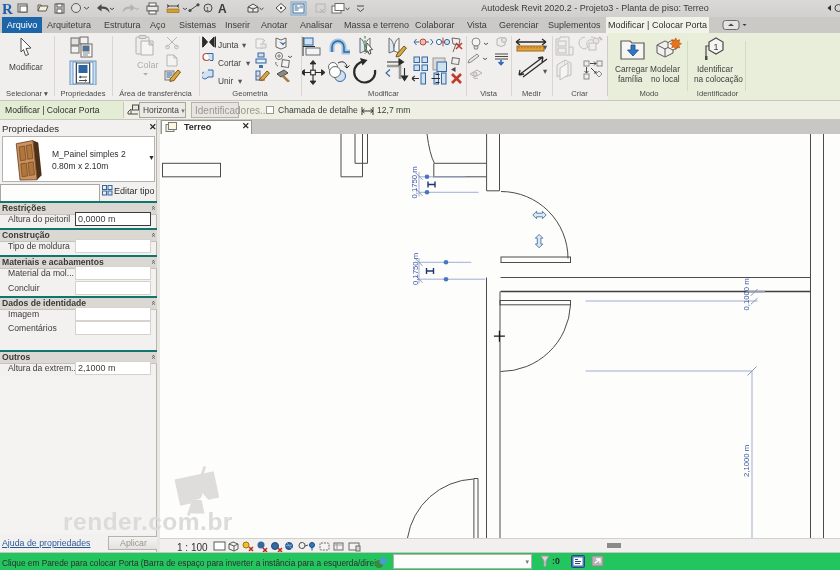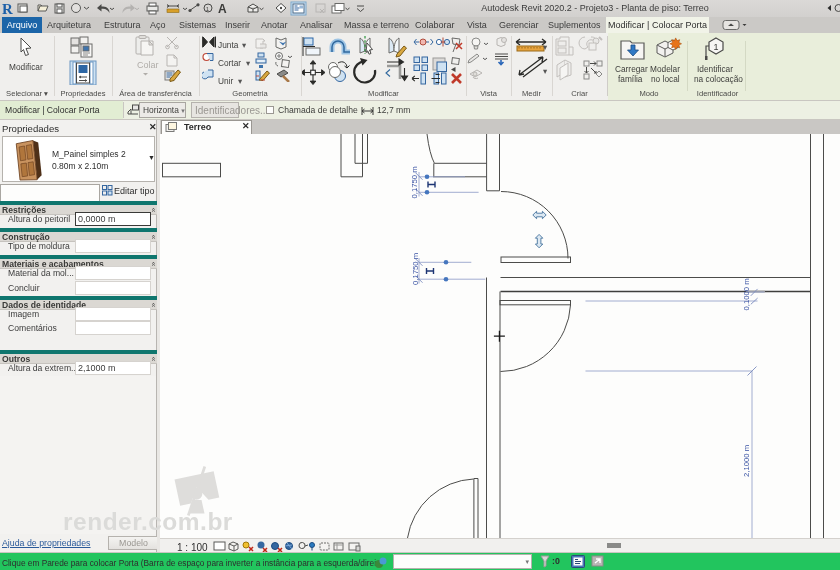--- a/index.html
+++ b/index.html
@@ -20,21 +20,21 @@
 .ricon { position:absolute; }
 .rtxt { position:absolute; font-size:8.3px; color:#3e3e3c; }
 
 #optbar { left:0; top:101px; width:840px; height:19px; background:#edf0e3; border-bottom:1px solid #c9c6c1; }
 #optgreen { left:0; top:0; width:123px; height:18px; background:#e2edd3; }
 
 #leftpanel { left:0; top:120px; width:157px; height:432px; background:#f2f1ef; border-right:1px solid #b8b5b1; }
 .prow { position:absolute; left:0; width:165px; height:14px; }
 .prow .lab { position:absolute; left:8px; top:1.5px; font-size:8.6px; color:#3c3c3c; white-space:nowrap; }
 .prow .val { position:absolute; left:75px; top:0px; width:76px; height:14px; background:#fff; border:1px solid #d6d3cf; font-size:9px; color:#3c3c3c; padding:1px 2px; }
-.psec { position:absolute; left:0; width:157px; height:14px; background:#dbd8d3; border-top:4px solid #0f766e; border-bottom:1px solid #c6c3be; font-size:8.6px; font-weight:bold; color:#3a3a38; padding-left:2px; line-height:10px; }
+.psec { position:absolute; left:0; width:157px; height:14px; background:#dbd8d3; border-top:2px solid #0f766e; border-bottom:1px solid #c6c3be; font-size:8.6px; font-weight:bold; color:#3a3a38; padding-left:2px; line-height:10px; }
 .chev { position:absolute; right:2px; top:1px; font-size:8px; color:#444; font-weight:normal; display:inline-block; transform:rotate(90deg); line-height:8px; }
 #viewtabs { left:160px; top:120px; width:680px; height:14px; background:#c9c7c4; }
 #terreotab { left:1px; top:0px; width:91px; height:14px; background:#fdfdfc; border:1px solid #9a9792; border-bottom:none; font-size:9px; color:#2a2a2a; font-weight:bold; }
 #canvas { left:160px; top:134px; width:680px; height:404px; background:#fdfdfc; }
 #bottomstrip { left:160px; top:538px; width:680px; height:14px; background:#f1f0ee; border-top:1px solid #d4d1cd; }
 
 #statusbar { left:0; top:552px; width:840px; height:20px; background:#22c55e; border-top:1px solid #c9c6c1; }
 </style>
 </head>
 <body>
@@ -476,21 +476,21 @@
         <span class="lab">Comentários</span>
         <span class="val"></span>
       </div>
     <div class="psec" style="top:230px;">Outros<span class="chev">«</span></div>
     <div class="prow" style="top:241px;">
         <span class="lab">Altura da extrem...</span>
         <span class="val">2,1000 m</span>
       </div>
     <div class="abs" style="left:0;top:256px;width:156px;height:158px;background:#f4f3f1;"></div>
     <div class="abs" style="left:2px;top:418px;font-size:8.8px;color:#2a5a9a;text-decoration:underline;">Ajuda de propriedades</div>
-    <div class="abs" style="left:108px;top:416px;width:51px;height:14px;background:linear-gradient(#f4f3f1,#e4e2df);border:1px solid #b5b2ad;font-size:8.8px;color:#9a9792;text-align:center;padding-top:1px;">Modelo</div>
+    <div class="abs" style="left:108px;top:416px;width:51px;height:14px;background:linear-gradient(#f4f3f1,#e4e2df);border:1px solid #b5b2ad;font-size:8.8px;color:#9a9792;text-align:center;padding-top:1px;">Aplicar</div>
   </div>
   <div class="abs" style="left:157px;top:120px;width:3px;height:432px;background:#e9e7e4;"></div>
   <div class="abs" id="viewtabs">
     <div class="abs" id="terreotab">
       <svg class="abs" style="left:3px;top:1px" width="12" height="11" viewBox="0 0 12 11">
         <rect x="1" y="2.5" width="8" height="7" fill="#f2f1ef" stroke="#7a7a78"></rect>
         <rect x="3.5" y="0.5" width="8" height="7" fill="#fdf6e0" stroke="#7a7a78"></rect>
       </svg>
       <span class="abs" style="left:22px;top:1px;">Terreo</span>
       <span class="abs" style="left:80px;top:0px;font-weight:bold;">✕</span>

